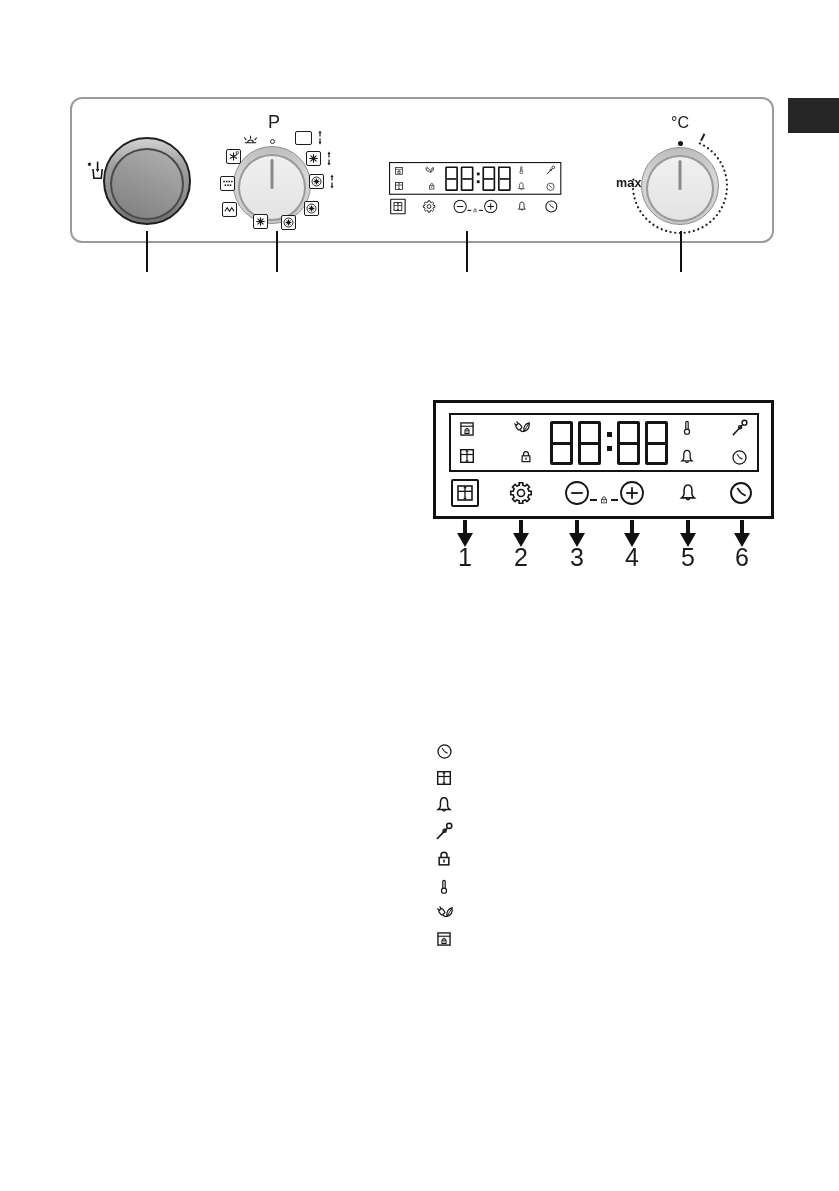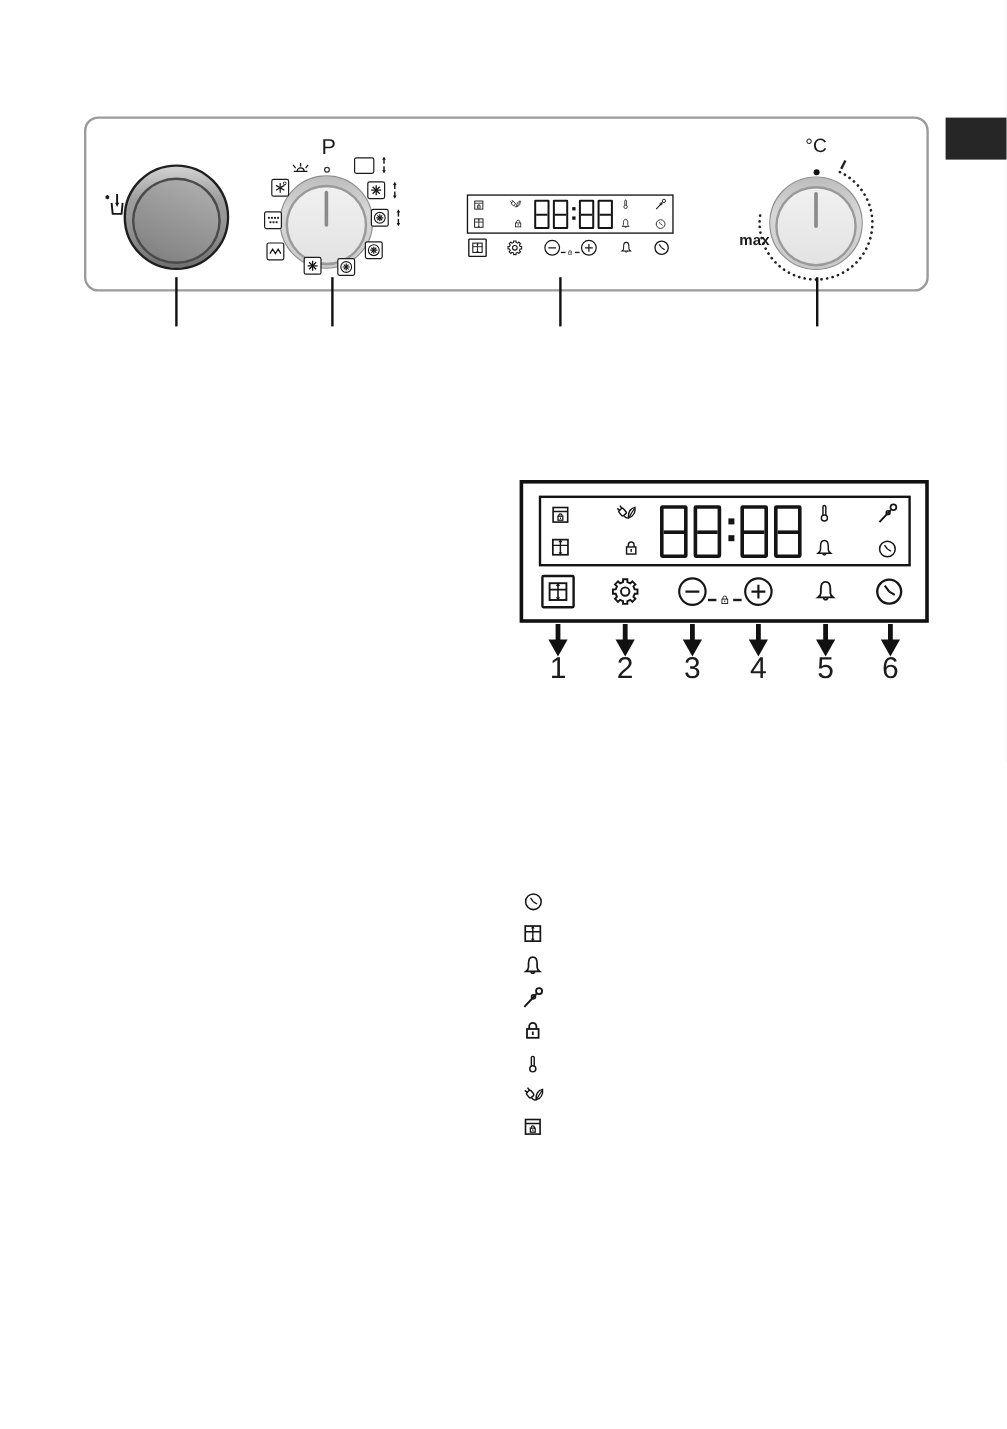--- a/index.html
+++ b/index.html
@@ -45,21 +45,21 @@
       border-radius:2px; background:#fff; display:flex; align-items:center; justify-content:center; }
   .dial-plain { width:17px; height:14px; }
   .ud-arrows { position:absolute; }
   .lamp-icon { position:absolute; }
 
   
   .temp-unit { position:absolute; left:595px; top:15px; width:26px; text-align:center;
       font-size:16px; font-weight:500; }
   .temp-dot { position:absolute; left:606px; top:42px; width:5px; height:5px; border-radius:50%; background:#111; }
   .temp-arc { position:absolute; left:528px; top:17px; }
-  .max-label { position:absolute; left:544px; top:94px; font-size:12.5px; font-weight:600; letter-spacing:0.2px; }
+  .max-label { position:absolute; left:544px; top:77px; font-size:12.5px; font-weight:600; letter-spacing:0.2px; }
   .max-dash { position:absolute; left:572px; top:84px; width:7px; height:2px; background:#222; }
 
   
   .display-small { position:absolute; left:304px; top:53px; width:180px; height:60px; }
   .display-small .display-unit { transform:scale(0.556); transform-origin:0 0; }
   .display-small .du-screen { border-width:2.5px; }
 
   
   .lead { position:absolute; width:2px; height:41px; top:231px; background:#111; }
 

